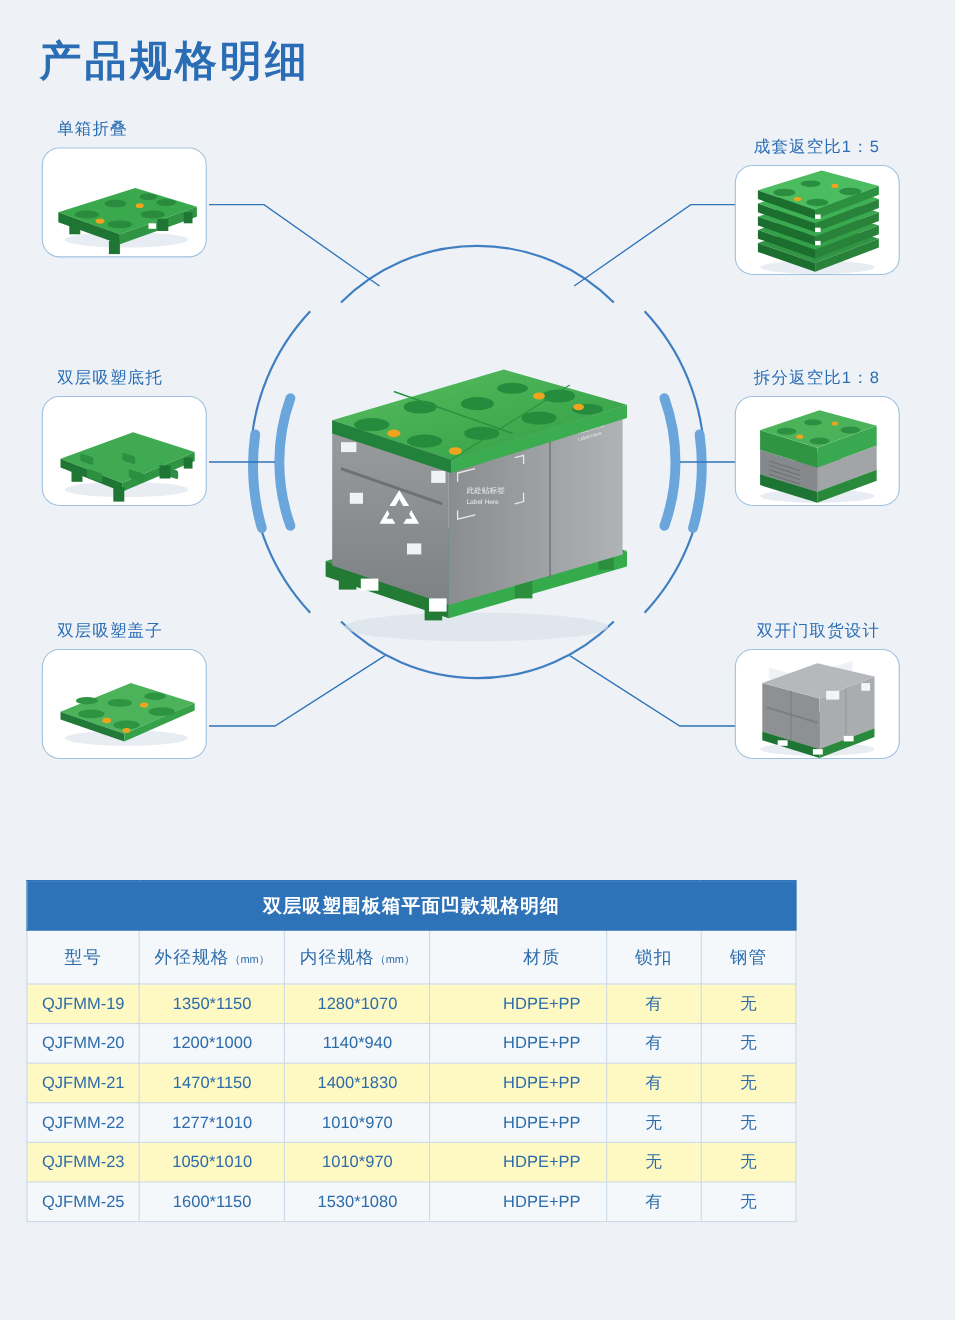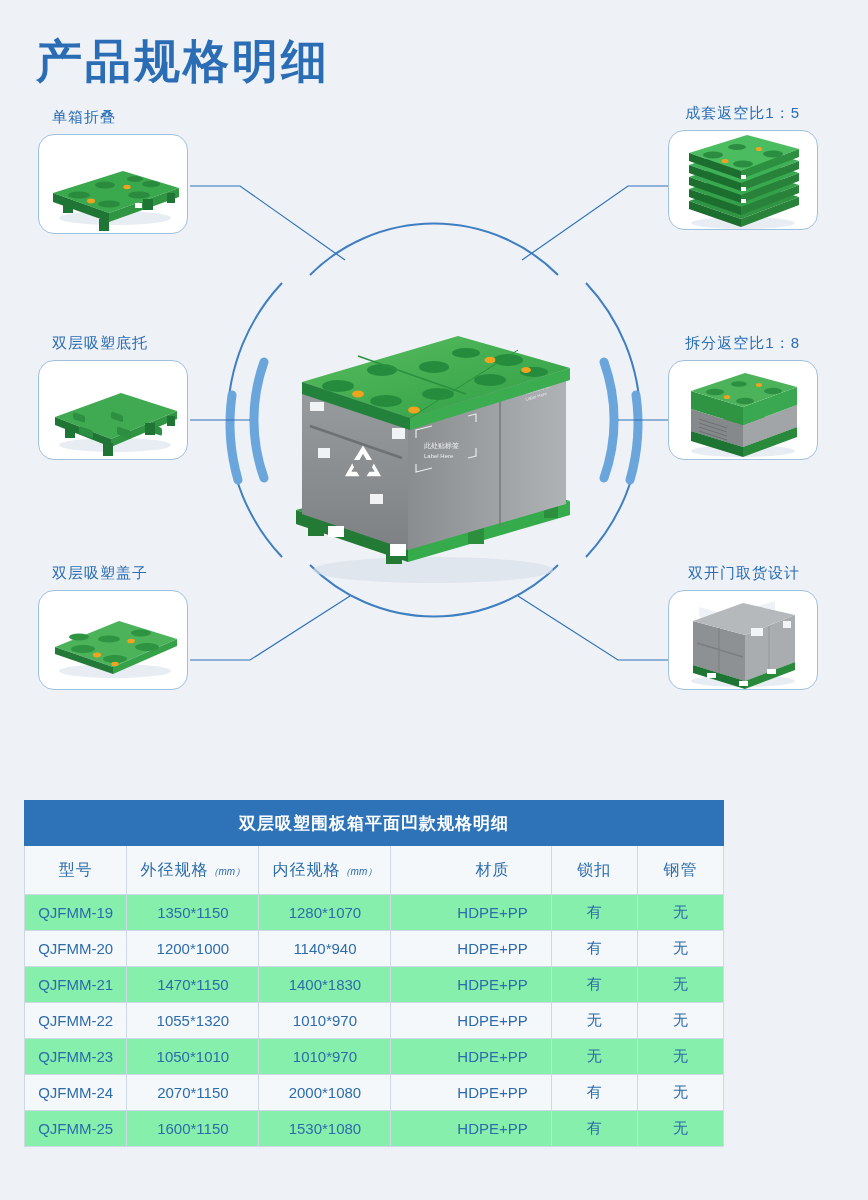--- a/index.html
+++ b/index.html
@@ -14,21 +14,21 @@
     overflow: hidden;
     font-family: "Liberation Sans", "DejaVu Sans", sans-serif;
     color: #2b6cab;
   }
 
   
   #page-title {
     position: absolute;
     left: 36px;
     top: 34px;
-    font-size: 46px;
+    font-size: 38px;
     font-weight: bold;
     letter-spacing: 3px;
     color: #2a6db5;
     line-height: 1.2;
   }
 
   
   #hero {
     position: absolute;
     left: 0;
@@ -65,21 +65,21 @@
     box-sizing: border-box;
     overflow: hidden;
     position: relative;
   }
   .feature-card svg { display: block; }
 
   
   #feat-fold      { left: 38px;  top: 8px;   }
   #feat-base      { left: 38px;  top: 234px; }
   #feat-lid       { left: 38px;  top: 464px; }
-  #feat-set       { left: 668px; top: 4px;   }
+  #feat-set       { left: 668px; top: 24px;   }
   #feat-split     { left: 668px; top: 234px; }
   #feat-door      { left: 668px; top: 464px; }
 
   
   #center-product {
     position: absolute;
     left: 258px;
     top: 198px;
     width: 350px;
     height: 300px;
@@ -111,26 +111,25 @@
   }
   #spec-table .head-row td {
     background: #f2f6fa;
     height: 46px;
     font-size: 16px;
     letter-spacing: 1px;
   }
   #spec-table .head-row td .unit {
     font-size: 10px;
     letter-spacing: 0;
-    font-style: italic;
   }
   #spec-table tbody td {
     height: 33px;
     font-size: 15px;
-    background: #86efac;
+    background: #fef9c3;
   }
   #spec-table tbody tr:nth-child(even) td {
     background: #f4f8fb;
   }
   .c0 { width: 116px; margin-left: 20px; }
   .c1 { width: 152px; }
   .c2 { width: 152px; }
   .c3 { width: 132px; padding-left: 44px; }
   .c4 { width: 110px; }
   .c5 { width: 110px; }
@@ -502,43 +501,35 @@
       <tr>
         <td class="c0">QJFMM-21</td>
         <td class="c1">1470*1150</td>
         <td class="c2">1400*1830</td>
         <td class="c3">HDPE+PP</td>
         <td class="c4">有</td>
         <td class="c5">无</td>
       </tr>
       <tr>
         <td class="c0">QJFMM-22</td>
-        <td class="c1">1055*1320</td>
+        <td class="c1">1277*1010</td>
         <td class="c2">1010*970</td>
         <td class="c3">HDPE+PP</td>
         <td class="c4">无</td>
         <td class="c5">无</td>
       </tr>
       <tr>
         <td class="c0">QJFMM-23</td>
         <td class="c1">1050*1010</td>
         <td class="c2">1010*970</td>
         <td class="c3">HDPE+PP</td>
         <td class="c4">无</td>
         <td class="c5">无</td>
       </tr>
       <tr>
-        <td class="c0">QJFMM-24</td>
-        <td class="c1">2070*1150</td>
-        <td class="c2">2000*1080</td>
-        <td class="c3">HDPE+PP</td>
-        <td class="c4">有</td>
-        <td class="c5">无</td>
-      </tr>
-      <tr>
         <td class="c0">QJFMM-25</td>
         <td class="c1">1600*1150</td>
         <td class="c2">1530*1080</td>
         <td class="c3">HDPE+PP</td>
         <td class="c4">有</td>
         <td class="c5">无</td>
       </tr>
     </tbody>
 </table>
 

